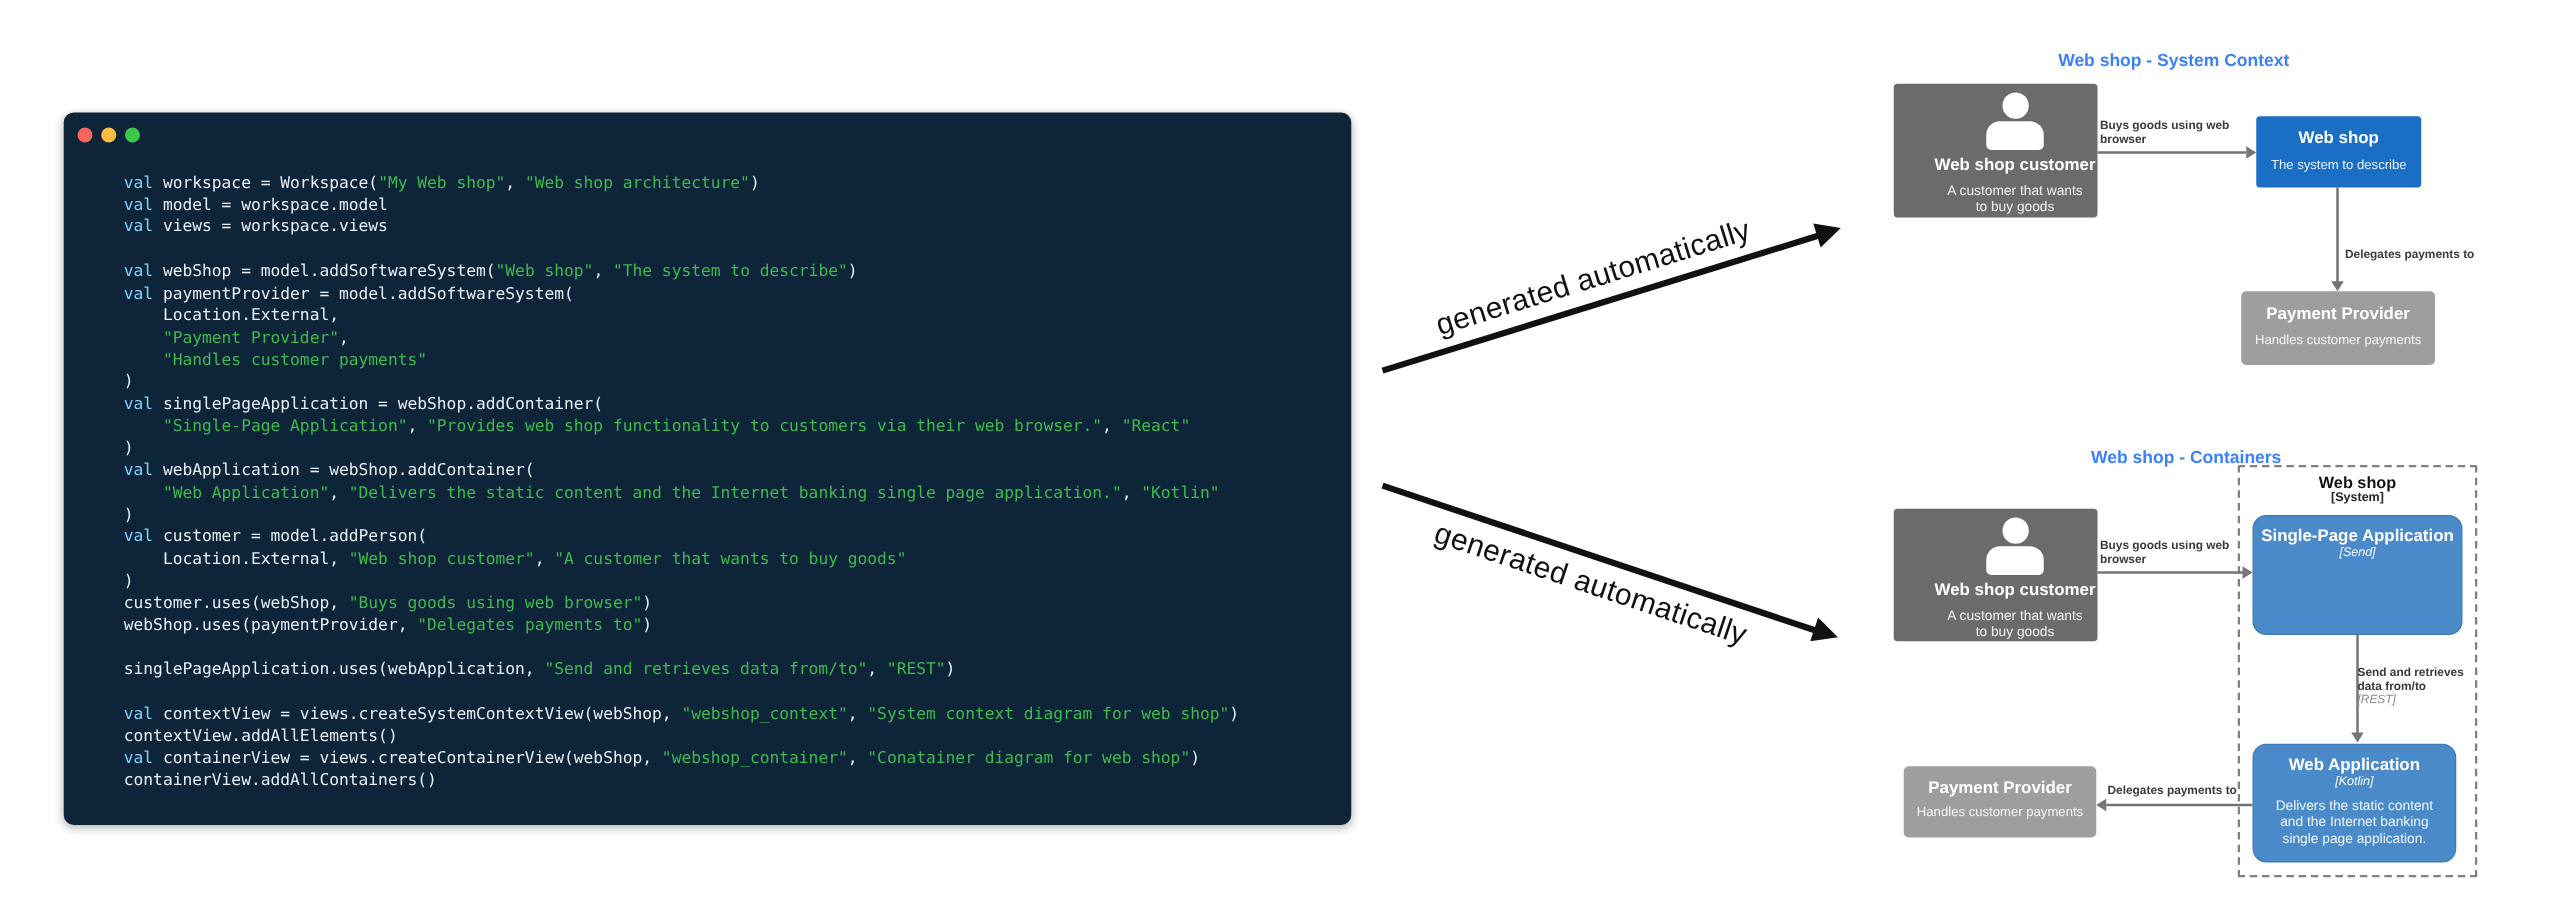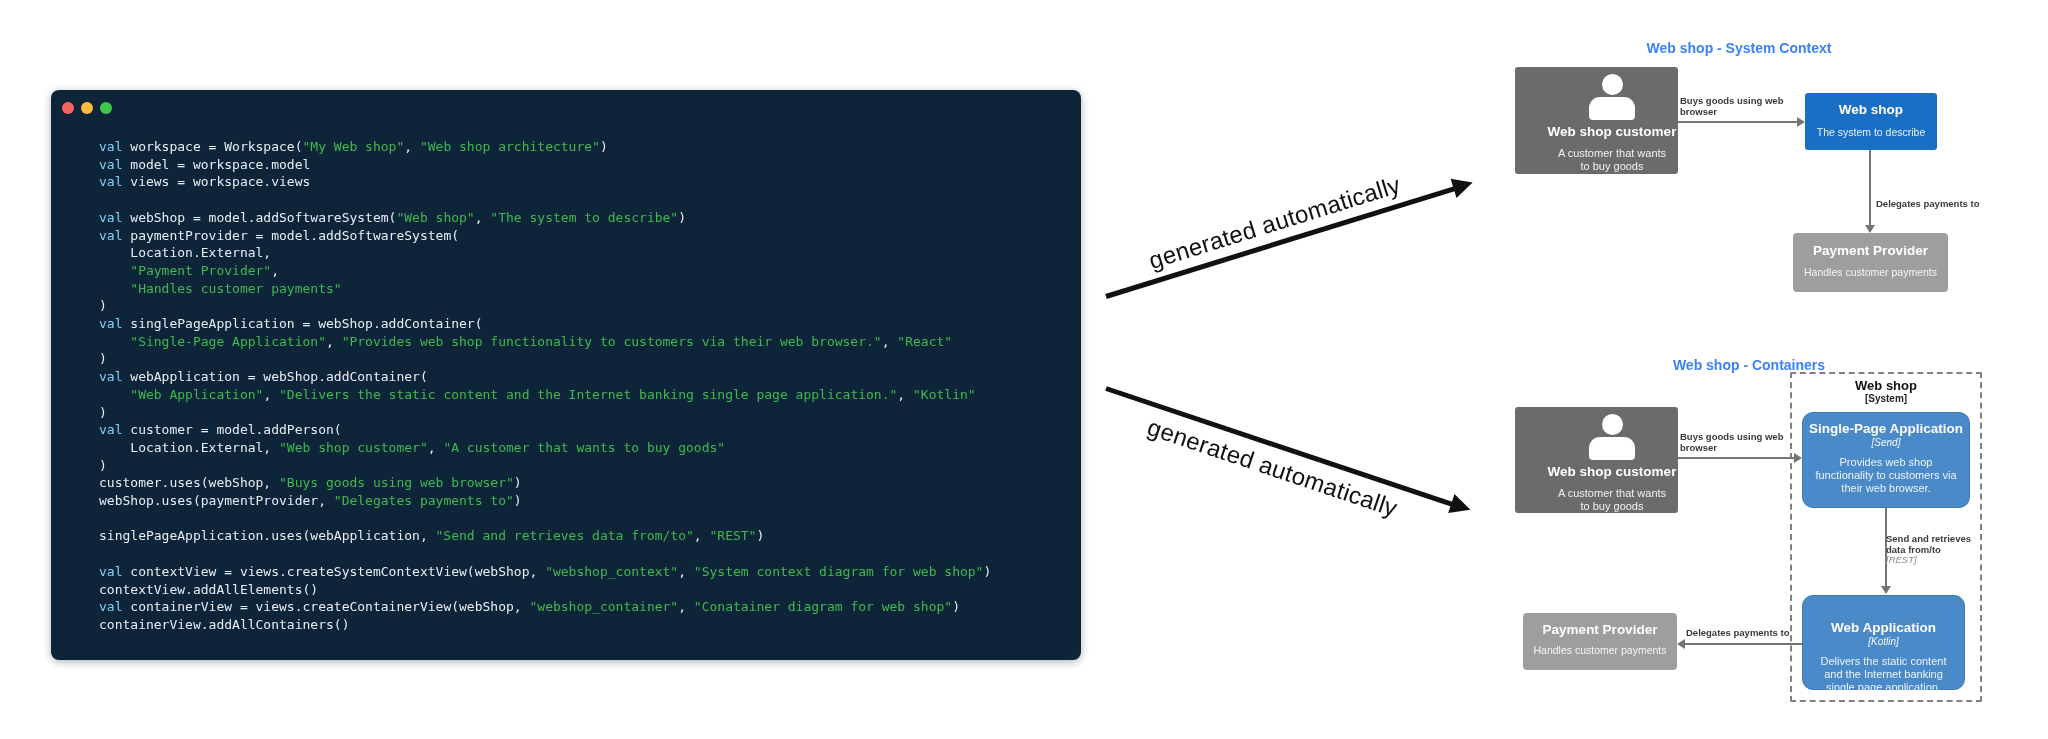--- a/index.html
+++ b/index.html
@@ -122,32 +122,31 @@
     <div class="ds" style="margin-top:8px;">A customer that wants to buy goods</div>
   </div>
 
   <div class="rlabel" style="left:1680px;top:432px;width:118px;">Buys goods using web browser</div>
   <div class="rline" style="left:1678px;top:457px;width:117px;height:2px;"></div>
   <span class="ah ah-r" style="left:1794px;top:453px;"></span>
 
   <div class="box blue2" style="left:1802px;top:412px;width:168px;height:96px;">
     <div class="nm" style="margin-top:8px;">Single-Page Application</div>
     <div class="mt">[Send]</div>
-    <div class="ds" style="margin-top:8px;">Provides web shop functionality to customers via their web browser.</div>
   </div>
 
   <div class="rline" style="left:1885px;top:508px;width:2px;height:79px;"></div>
   <span class="ah ah-d" style="left:1881px;top:586px;"></span>
   <div class="rlabel" style="left:1886px;top:534px;width:104px;">
     <span>Send and retrieves data from/to</span><br>
     <span class="meta">[REST]</span>
   </div>
 
   <div class="box blue2" style="left:1802px;top:595px;width:163px;height:95px;">
-    <div class="nm" style="margin-top:24px;">Web Application</div>
+    <div class="nm" style="margin-top:8px;">Web Application</div>
     <div class="mt">[Kotlin]</div>
     <div class="ds" style="margin-top:8px;">Delivers the static content and the Internet banking single page application.</div>
   </div>
 
   <div class="rlabel nowrap" style="left:1686px;top:628px;width:116px;">Delegates payments to</div>
   <div class="rline" style="left:1685px;top:643px;width:117px;height:2px;"></div>
   <span class="ah ah-l" style="left:1677px;top:639px;"></span>
 
   <div class="box gray" style="left:1523px;top:613px;width:154px;height:57px;">
     <div class="nm" style="margin-top:9px;">Payment Provider</div>

